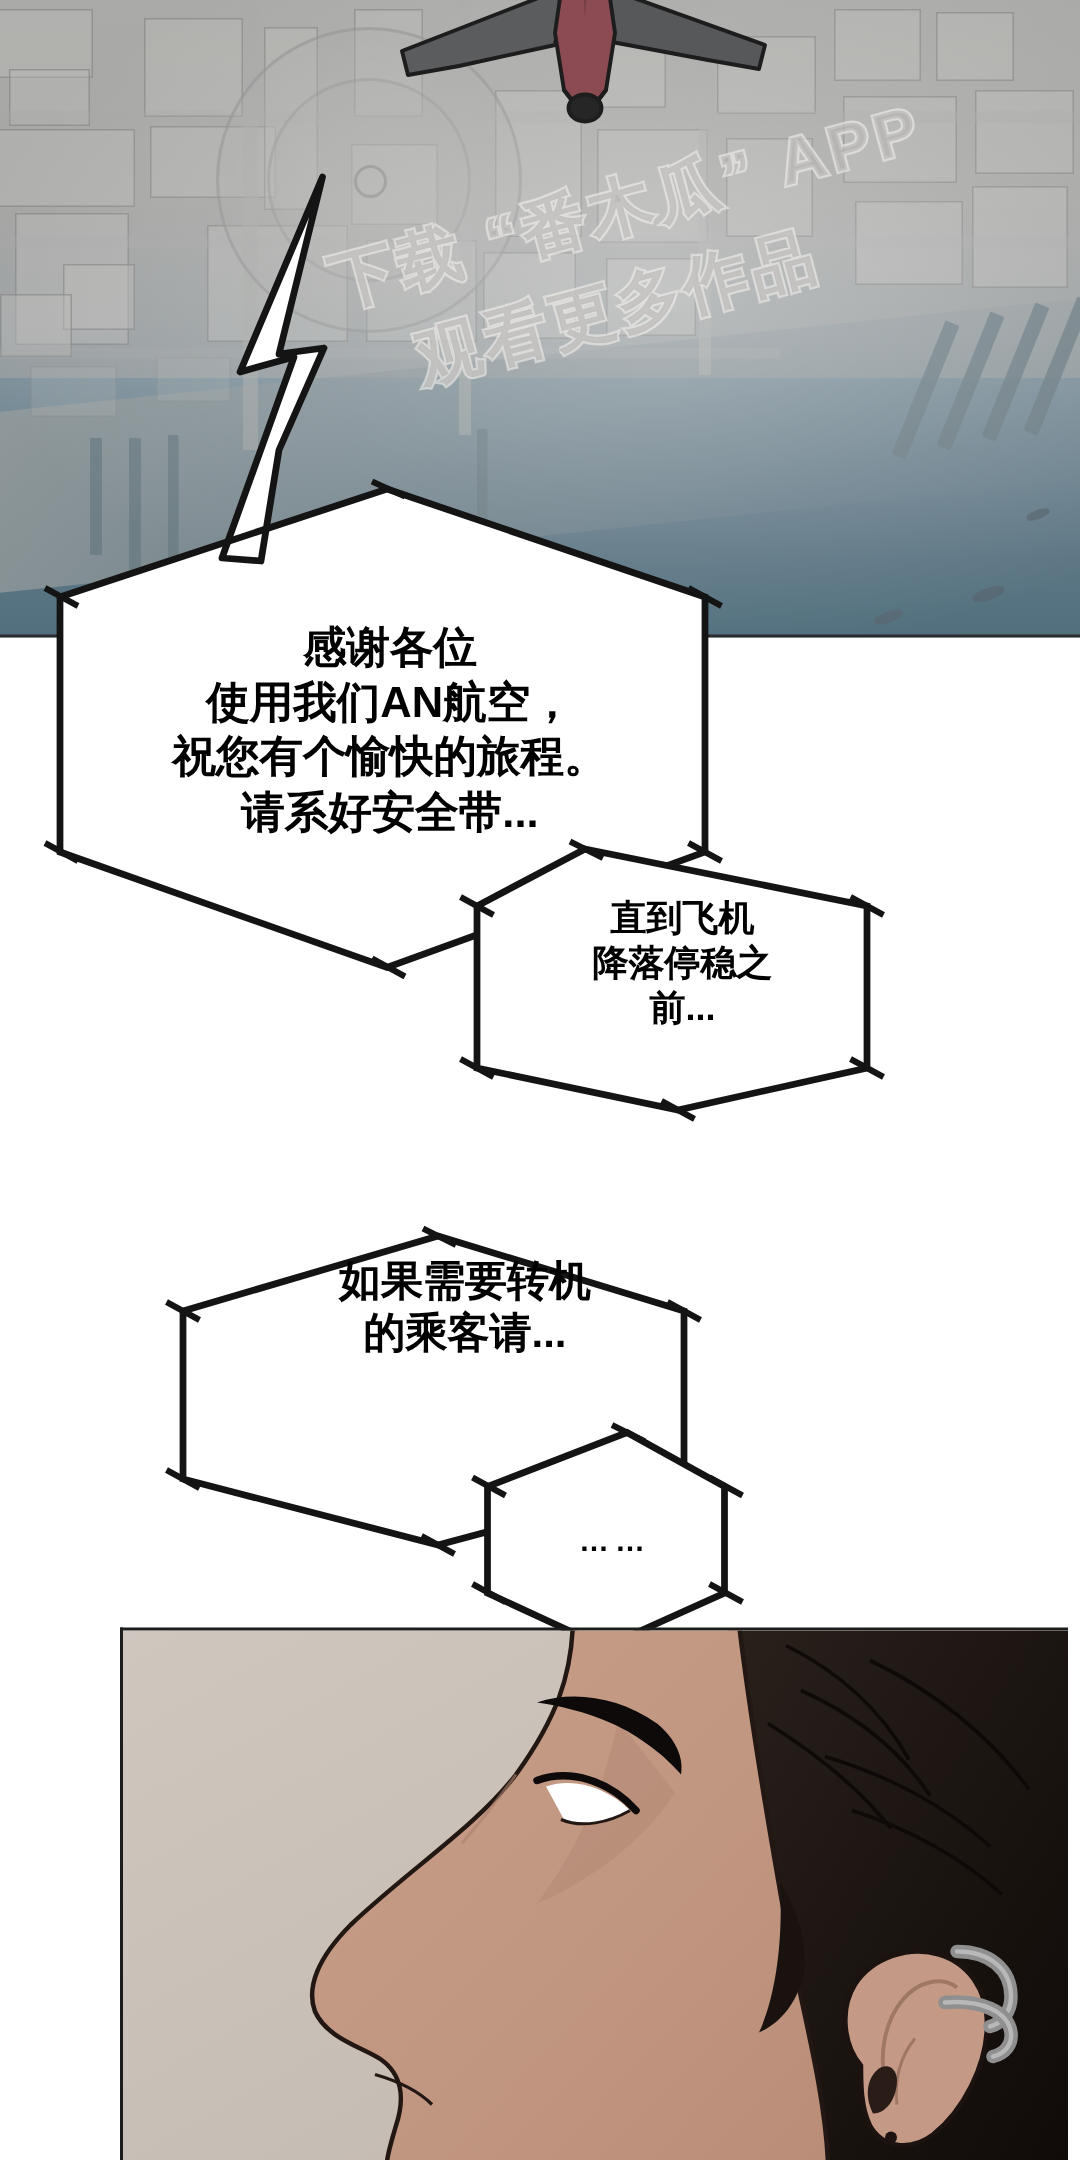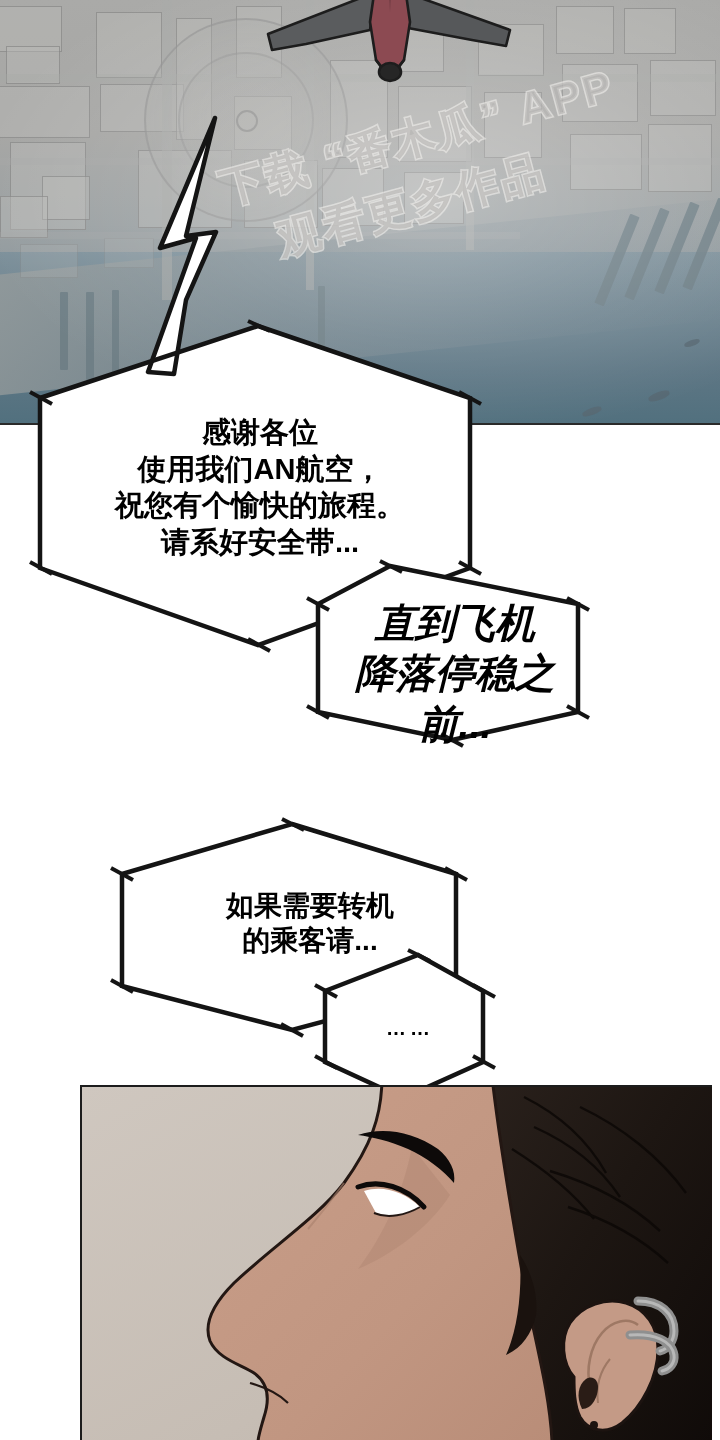--- a/index.html
+++ b/index.html
@@ -59,22 +59,22 @@
   #watermark .wm2{position:absolute;left:42px;top:122px;}
 
   
   #bubble-layer{position:absolute;left:0;top:0;width:720px;height:1440px;pointer-events:none;}
   .bub-text{
     position:absolute;text-align:center;color:#000;font-weight:bold;
     font-family:"Liberation Sans","DejaVu Sans",sans-serif;
     line-height:1.26;white-space:pre-line;
   }
   #bubble1-text{left:60px;top:414px;width:400px;font-size:29px;}
-  #bubble2-text{left:330px;top:598px;width:250px;font-size:40px;font-style:italic;}
-  #bubble3-text{left:140px;top:888px;width:340px;font-size:28px;}
+  #bubble2-text{left:330px;top:598px;width:250px;font-size:24px;}
+  #bubble3-text{left:140px;top:836px;width:340px;font-size:28px;}
   #bubble4-text{left:330px;top:1016px;width:160px;font-size:20px;letter-spacing:4px;}
 
   
   #face-panel{
     position:absolute;left:80px;top:1085px;width:630px;height:355px;overflow:hidden;
     border-top:2px solid #1c1c1c;border-left:2px solid #1c1c1c;
     background:linear-gradient(160deg,#cdc5bd 0%,#c7bfb6 40%,#bfb6ac 100%);
   }
   #face-svg{position:absolute;left:0;top:0;}
 </style>

